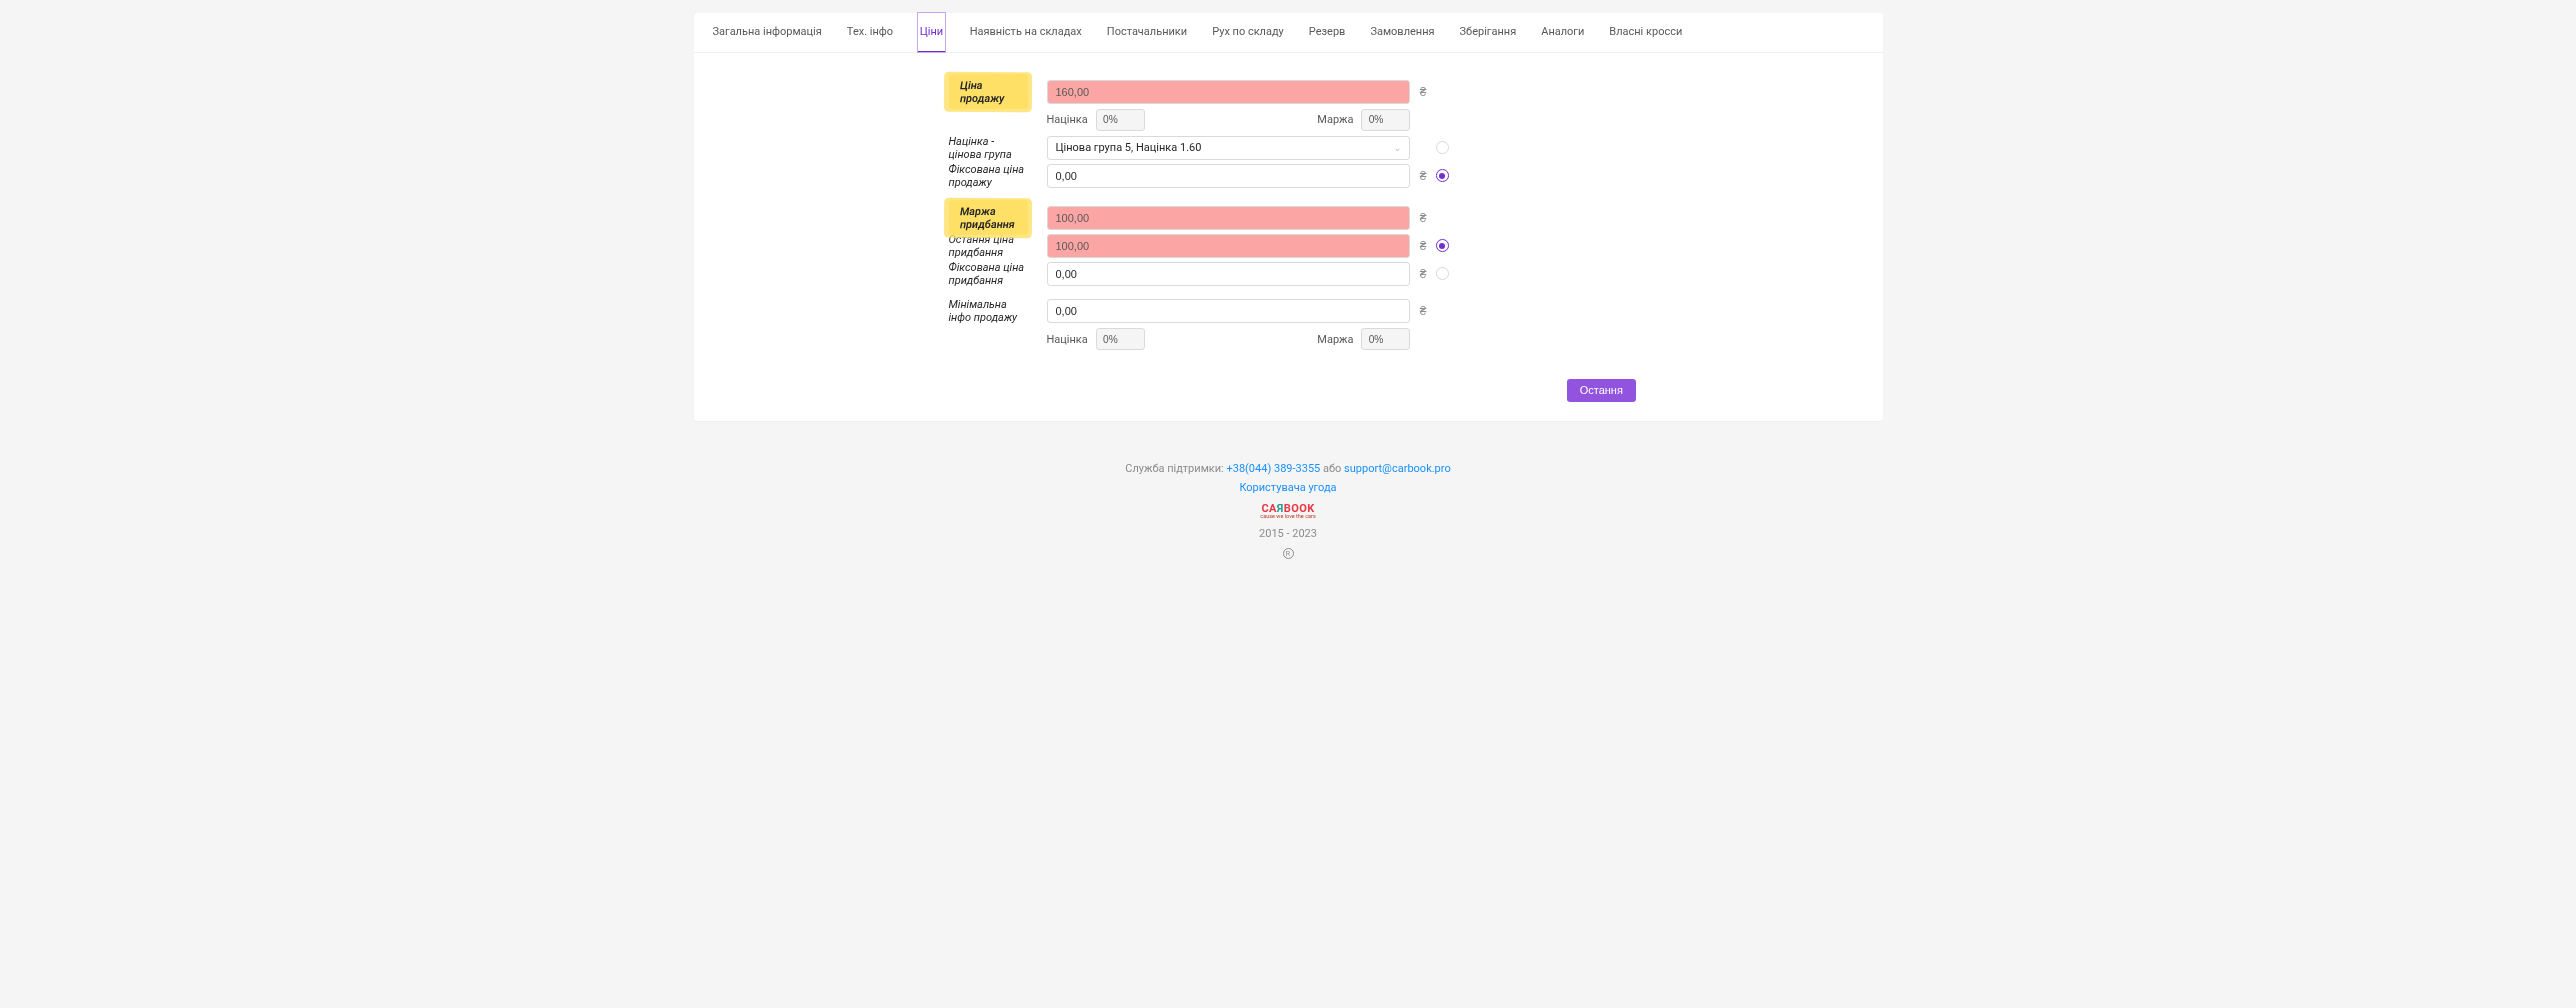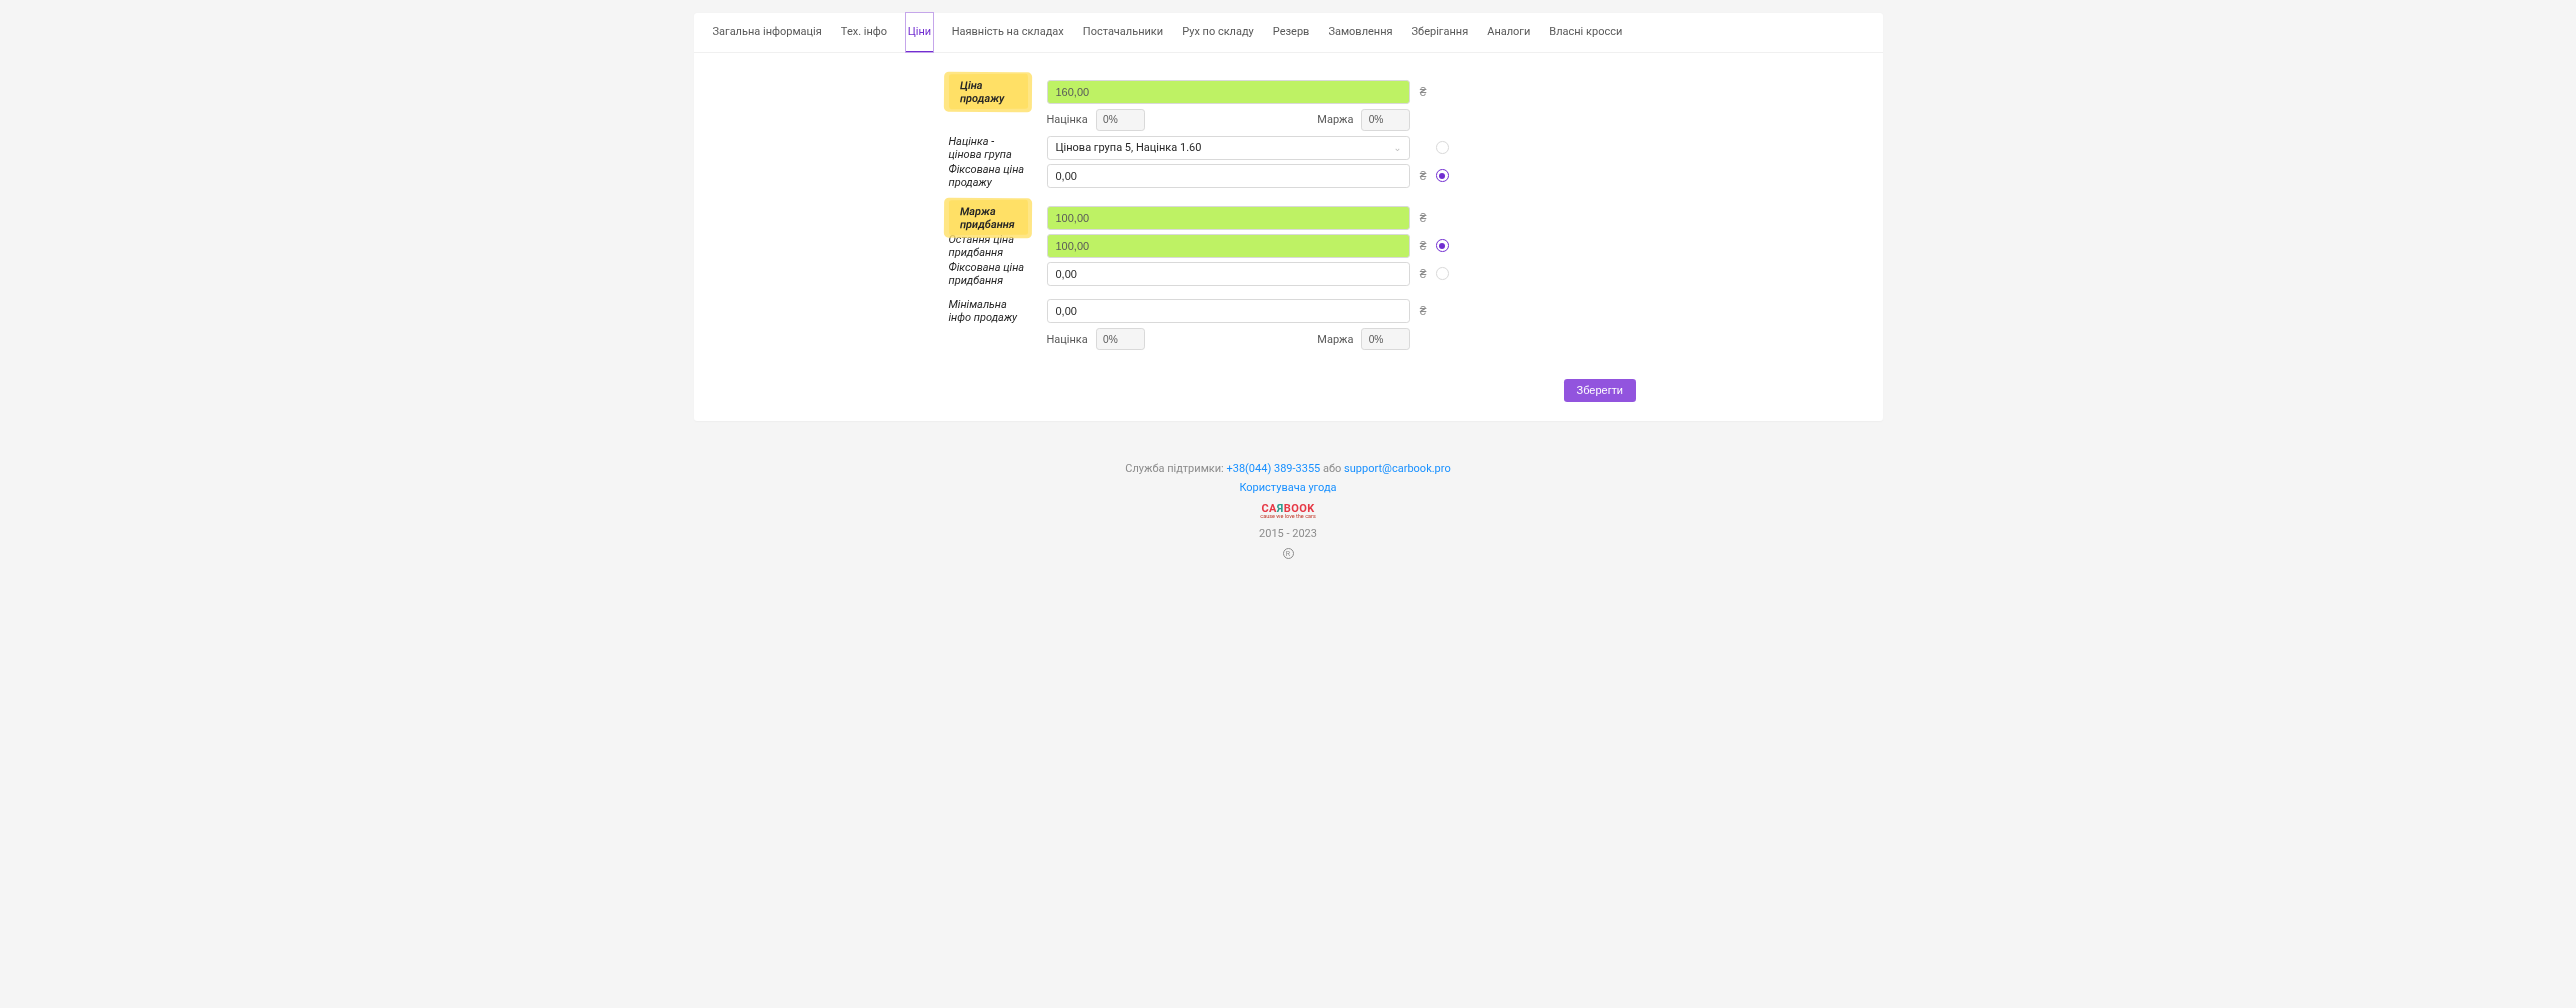--- a/index.html
+++ b/index.html
@@ -54,21 +54,21 @@
     .content-card {
       background: #fff;
       margin: 12.6px 27px 19px 27px;
       border-radius: 3.2px;
       box-shadow: 0 0.8px 1.6px rgba(0,0,0,0.03);
     }
     .tabs {
       display: flex;
       border-bottom: 0.8px solid #f0f0f0;
       padding: 0 19px;
-      gap: 19px;
+      gap: 25px;
       align-items: flex-end;
     }
     .tab {
       padding: 12.6px 0;
       cursor: pointer;
       color: #595959;
       font-size: 11px;
       border-bottom: 1.6px solid transparent;
     }
     .tab.active {
@@ -138,21 +138,21 @@
       flex: 1;
       height: 24px;
       border: 0.8px solid #d9d9d9;
       border-radius: 3.2px;
       padding: 0 8px;
       font-size: 11px;
       color: #262626;
       background: #fff;
     }
     .text-input.readonly {
-      background: #bef264;
+      background: #fca5a5;
       color: #595959;
     }
     .currency {
       color: #8c8c8c;
       font-size: 12px;
       width: 9.5px;
       text-align: center;
     }
     .radio-slot {
       width: 12.6px;
@@ -403,21 +403,21 @@
           <span class="markup-label">Маржа</span>
           <input class="small-input" readonly="" value="0%" style="">
           <span class="currency" style="visibility:hidden">₴</span>
           <span class="radio-slot"></span>
         </div>
 
       </div>
     </div>
 
     <div class="actions">
-      <button class="btn-primary">Зберегти</button>
+      <button class="btn-primary">Остання</button>
     </div>
 
   </div>
 
   <div class="footer">
     <div>
       <span>Служба підтримки: </span>
       <a href="#">+38(044) 389-3355</a>
       <span> або </span>
       <a href="#">support@carbook.pro</a>

